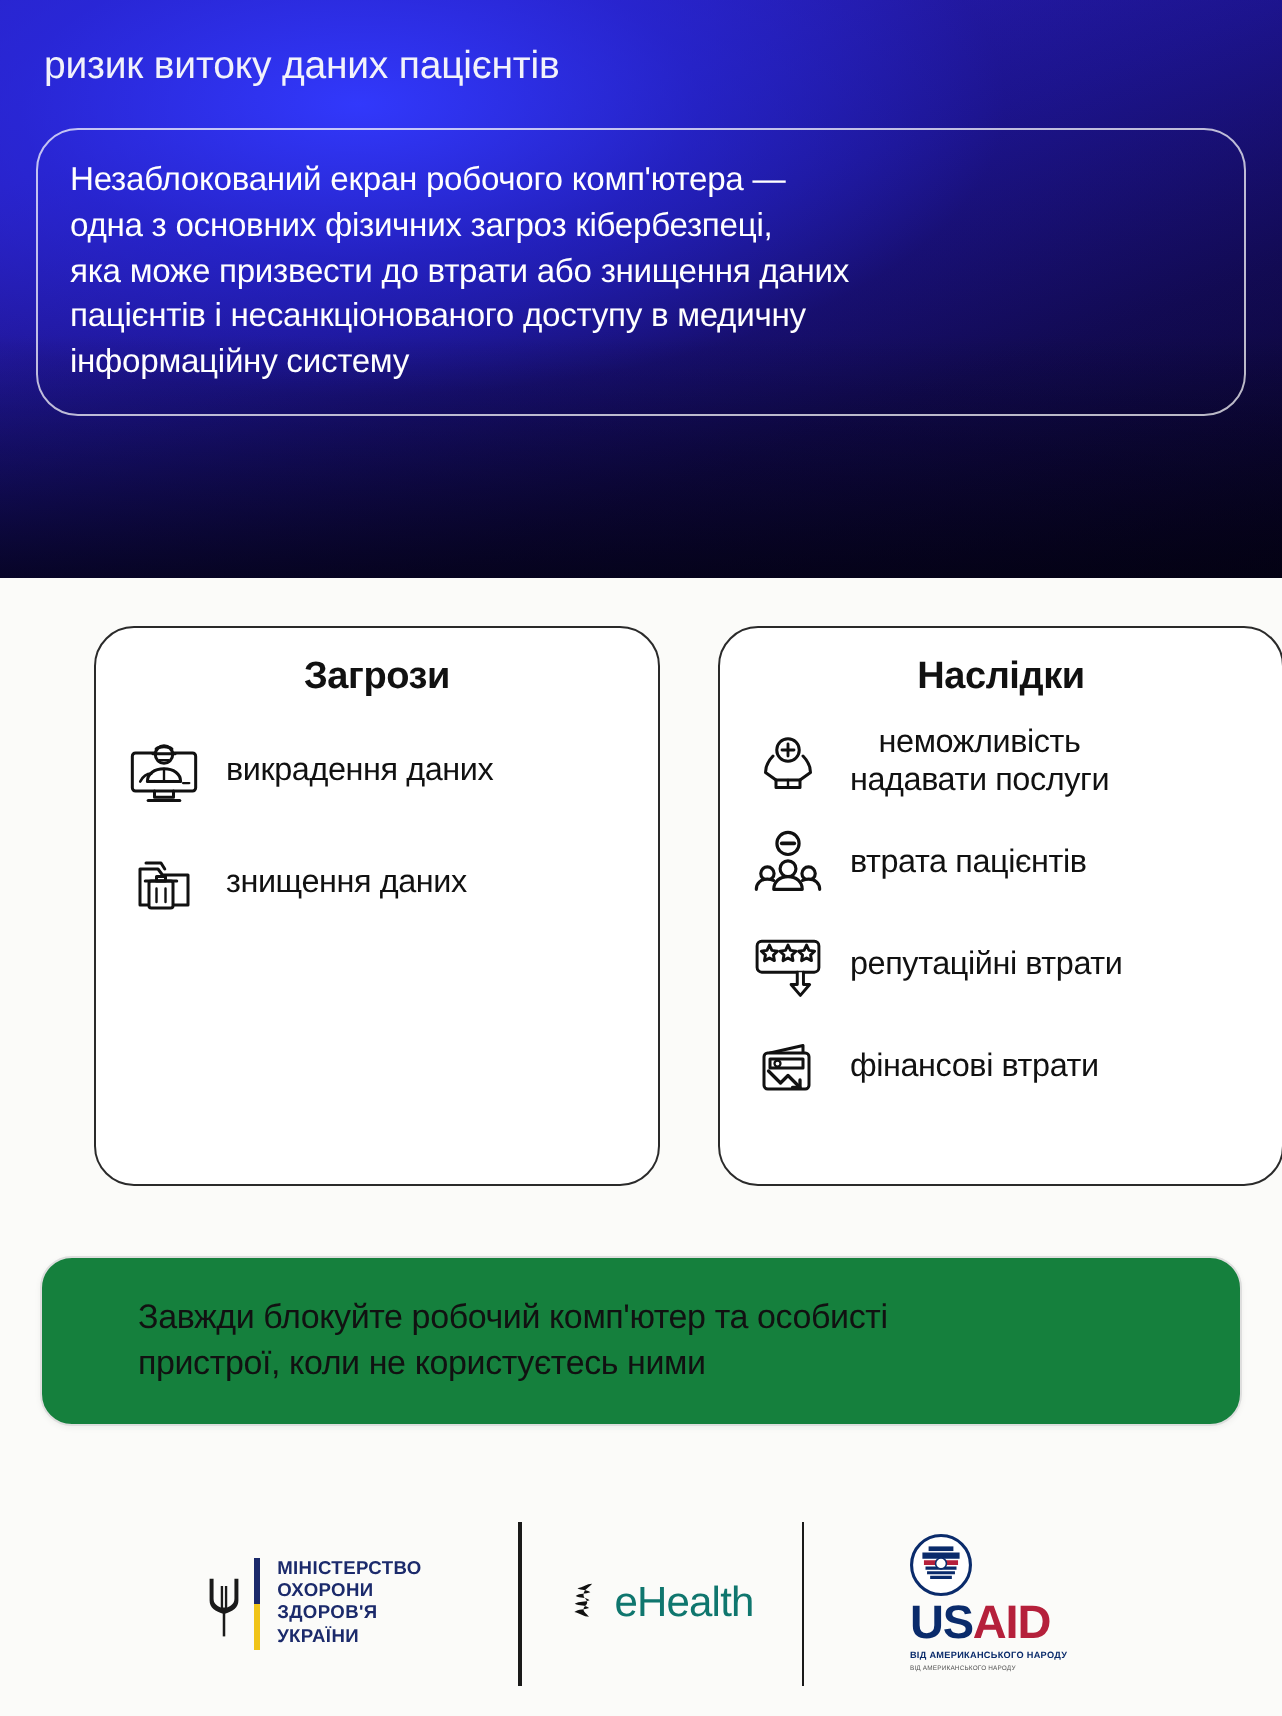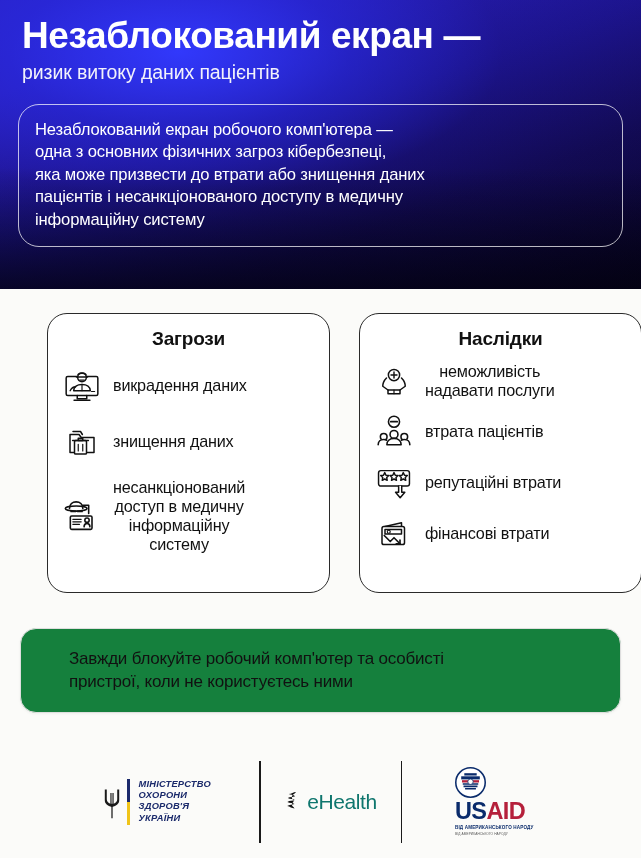--- a/index.html
+++ b/index.html
@@ -84,21 +84,21 @@
   .bang .dot { width:7px; height:7px; background:#3333dd; margin-top:4px; border-radius:1px; }
   .advice-text { font-size:17px; line-height:1.3; color:#111111; letter-spacing:-0.2px; white-space:pre-line; }
 
   
   .footer {
     position:absolute; left:0; top:745px; width:641px; height:113px;
     display:flex; align-items:center; justify-content:center;
   }
   .f-slot { display:flex; align-items:center; justify-content:center; }
   .f-sep { width:1.3px; height:82px; background:#1a1a1a; }
-  .f-slot.moz { width:205px;font-style:italic; }
+  .f-slot.moz { width:205px; }
   .f-slot.eh  { width:140px; }
   .f-slot.usaid { width:185px; }
 
   .moz-logo { display:flex; align-items:center; gap:6px; }
   .moz-trident { width:18px; height:36px; }
   .moz-bar { width:3px; height:46px; background:linear-gradient(to bottom,#1b2a6b 0%,#1b2a6b 50%,#f0c419 50%,#f0c419 100%); }
   .moz-text { display:flex; flex-direction:column; gap:1.5px; margin-left:3px; }
   .moz-line { font-size:9.3px; font-weight:bold; color:#1b2a6b; letter-spacing:0.2px; line-height:1.05; }
 
   .eh-logo { display:flex; align-items:center; gap:8px; }
@@ -111,21 +111,20 @@
   .usaid-us { color:#0a2b6b; }
   .usaid-aid { color:#b5203b; }
   .usaid-tag { font-size:4.6px; font-weight:bold; color:#0a2b6b; letter-spacing:0.15px; }
   .usaid-tag2 { font-size:3.2px; color:#555555; letter-spacing:0.1px; }
 </style>
 </head>
 <body>
 
 <div class="header">
   <div class="hdr-inner">
-    <div class="title">Незаблокований екран —</div>
     <div class="subtitle">ризик витоку даних пацієнтів</div>
   </div>
   <div class="desc-box">
     <div class="desc-text">Незаблокований екран робочого комп'ютера —
 одна з основних фізичних загроз кібербезпеці,
 яка може призвести до втрати або знищення даних
 пацієнтів і несанкціонованого доступу в медичну
 інформаційну систему</div>
   </div>
 </div>
@@ -163,39 +162,20 @@
           <path d="M12 10h10l2.5 4"></path>
           <rect x="14" y="22" width="16" height="18" rx="1.5" fill="#fff"></rect>
           <path d="M11.5 22h21"></path>
           <path d="M19 19h6v3h-6z"></path>
           <path d="M19 27v9M25 27v9" stroke-width="1.6"></path>
         </svg>
       </span>
       <span class="item-label">знищення даних</span>
     </div>
 
-    <div class="item">
-      <span class="item-icon">
-        <svg width="40" height="40" viewBox="0 0 48 48" fill="none" stroke="#111" stroke-width="1.9" stroke-linecap="round" stroke-linejoin="round">
-          <ellipse cx="17" cy="15" rx="13" ry="3"></ellipse>
-          <path d="M9 15c0-5 3.5-8 8-8s8 3 8 8"></path>
-          <path d="M11 18.5h5M19 18.5h5" stroke-width="2.2"></path>
-          <path d="M16 18.5h3" stroke-width="1.4"></path>
-          <path d="M25 11h7v10"></path>
-          <rect x="10" y="24" width="26" height="16" rx="1.6" fill="#fff"></rect>
-          <path d="M13 28h10M13 31h10M13 34h8" stroke-width="1.5"></path>
-          <circle cx="30" cy="29" r="2.6"></circle>
-          <path d="M26.5 37c0-2.4 1.6-4 3.5-4s3.5 1.6 3.5 4"></path>
-        </svg>
-      </span>
-      <span class="item-label">несанкціонований
-доступ в медичну
-інформаційну
-систему</span>
-    </div>
   </div>
 
   <div class="card card-cons">
     <div class="card-title">Наслідки</div>
 
     <div class="item">
       <span class="item-icon">
         <svg width="36" height="36" viewBox="0 0 48 48" fill="none" stroke="#111" stroke-width="2" stroke-linecap="round" stroke-linejoin="round">
           <circle cx="24" cy="16" r="7.5"></circle>
           <path d="M24 12v8M20 16h8" stroke-width="1.9"></path>

